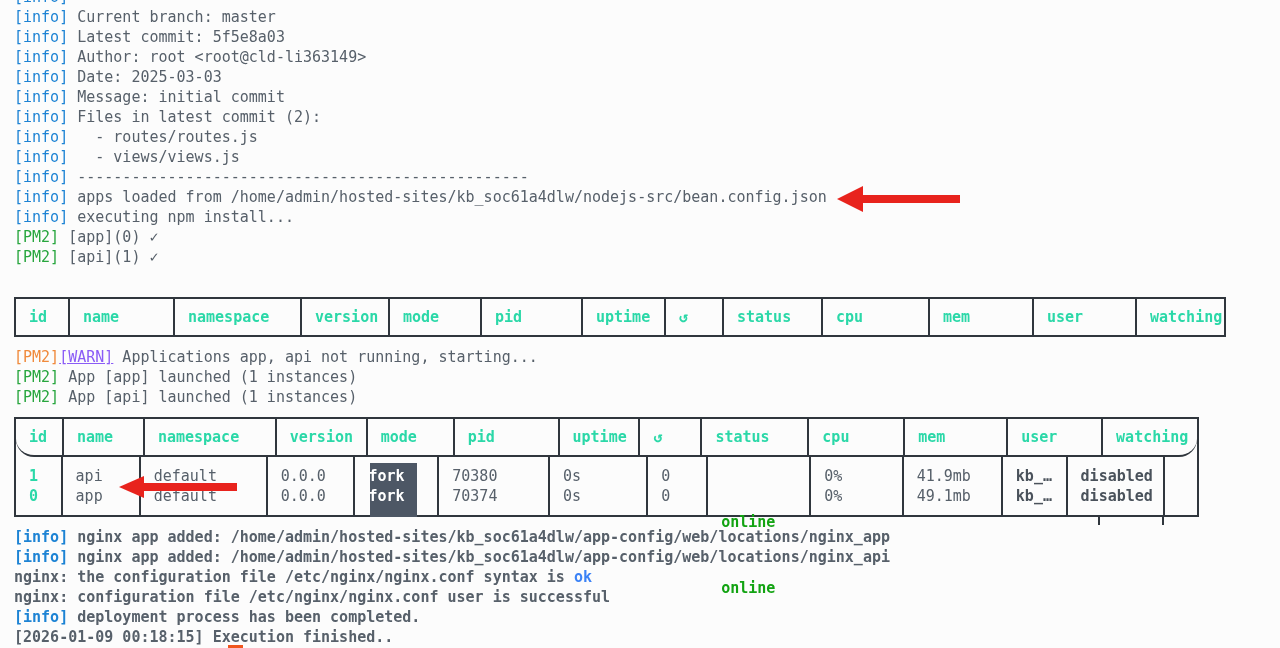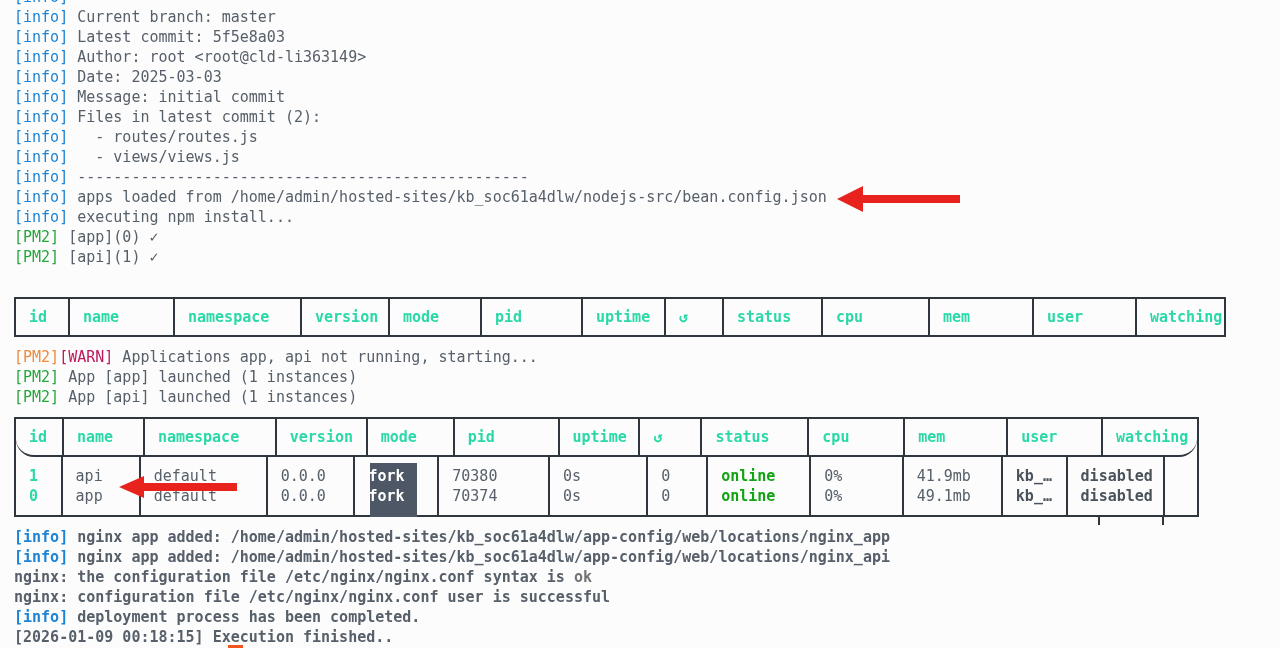--- a/index.html
+++ b/index.html
@@ -4,22 +4,22 @@
 <style>
   html,body{margin:0;padding:0;background:#fcfcfc;}
   #screen{position:relative;width:1280px;height:648px;overflow:hidden;background:#fcfcfc;
           font-family:"DejaVu Sans Mono","Liberation Mono",monospace;font-size:15px;color:#57606a;}
   .logblock{position:absolute;left:14px;}
   .ln{height:20px;line-height:20px;white-space:pre;}
   .ln span{white-space:pre;}
   .c-info{color:#1d83d4;}
   .c-pm2{color:#28a63e;}
   .c-orange{color:#f08a3c;}
-  .c-warn{color:#be185d;}
-  .c-green{color:#737373;font-weight:700;}
+  .c-warn{color:#8b5cf6;text-decoration:underline;}
+  .c-green{color:#3b82f6;font-weight:700;}
   .c-fg{color:#57606a;text-align:right;}
   .boldblock .ln span{font-weight:700;}
   
   .ptable{position:absolute;border:2px solid #30363d;box-sizing:border-box;background:transparent;}
   #table1{left:14px;top:297px;width:1212px;height:40px;}
   #table2{left:14px;top:417px;width:1185px;height:100px;}
   .thead{display:flex;height:36px;border-radius:18px;}
   #table2 .thead{height:38px;border-bottom:2px solid #30363d;box-sizing:border-box;}
   .hcell{box-sizing:border-box;border-left:2px solid #30363d;padding-left:13px;
          display:flex;align-items:center;color:#2bd8a8;font-weight:700;}
@@ -36,21 +36,21 @@
   .t2c0{width:46px}.t2c1{width:81px}.t2c2{width:132px}.t2c3{width:91px}.t2c4{width:87px}
   .t2c5{width:105px}.t2c6{width:81px}.t2c7{width:62px}.t2c8{width:107px}.t2c9{width:96px}
   .t2c10{width:103px}.t2c11{width:95px}.t2c12{width:96px}
   
   .d2c0{width:46px}.d2c1{width:81px}.d2c2{width:132px}.d2c3{width:91px}.d2c4{width:87px}
   .d2c5{width:115px}.d2c6{width:102px}.d2c7{width:62px}.d2c8{width:107px}.d2c9{width:96px}
   .d2c10{width:103px}.d2c11{width:67px}.d2c12{width:101px}.d2c13{width:35px}
   
   .d2c0 .dval{color:#2bd8a8;font-weight:700;}
   .d2c4 .dval{color:#ffffff;font-weight:700;position:relative;z-index:2;}
-  .d2c8 .dval{color:#12a312;font-weight:700;}
+  .d2c8 .dval{color:#12a312;font-weight:700;margin-top:46px;}
   .d2c11 .dval,.d2c12 .dval{color:#4a525b;font-weight:700;}
   .fork-block{position:absolute;left:354px;top:44px;width:47px;height:54px;background:#4d5765;z-index:0;}
   .tick{position:absolute;width:2px;height:9px;background:#30363d;top:97px;}
   #tick1{left:1082px;} #tick2{left:1146px;}
   
   .arrow{position:absolute;z-index:5;}
   #arrow1{left:836px;top:185px;}
   #arrow2{left:118px;top:475px;}
   #cursor{position:absolute;left:228px;top:645px;width:15px;height:4px;background:#f0561e;z-index:5;}
 </style>

